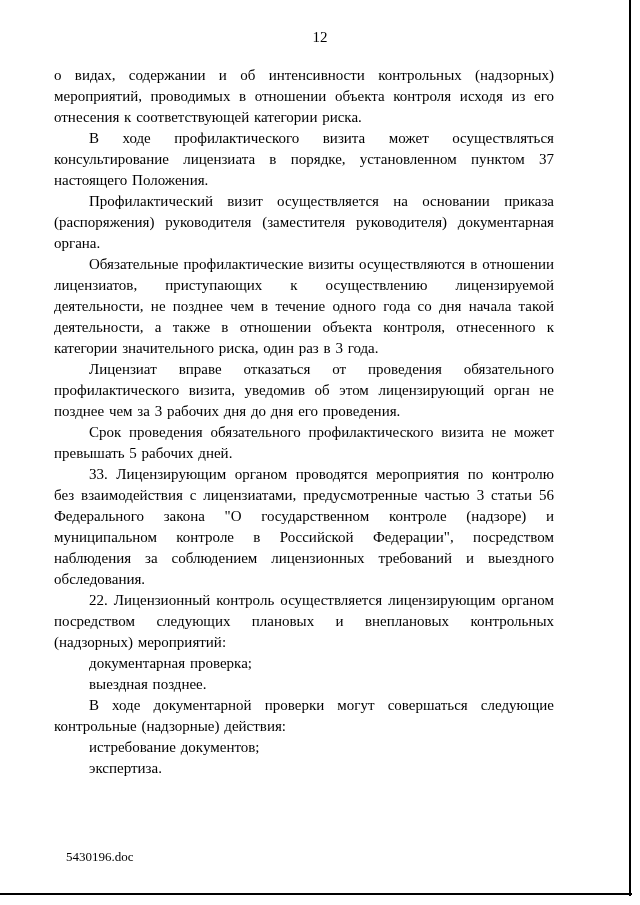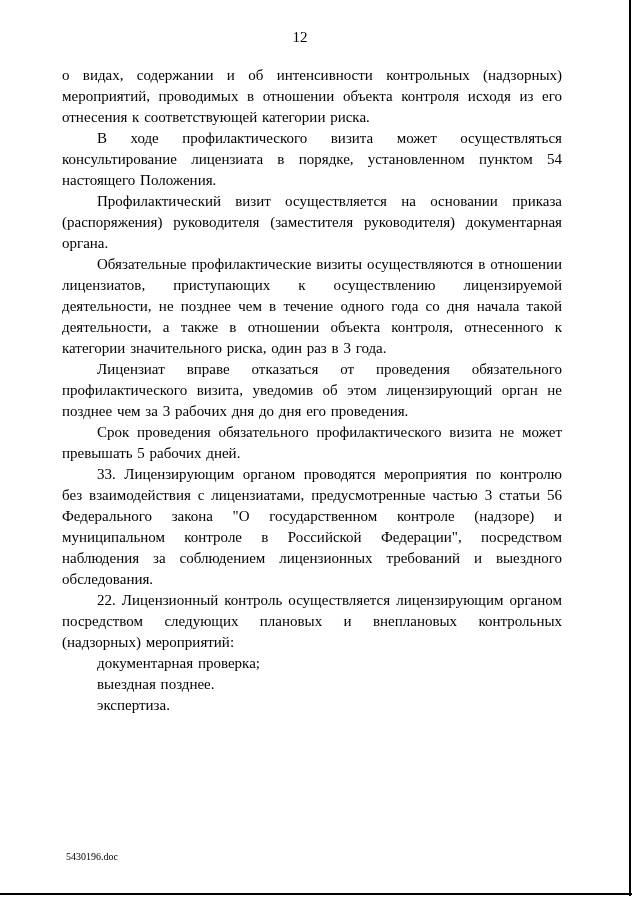--- a/index.html
+++ b/index.html
@@ -36,63 +36,66 @@
     background: #000000;
   }
   .page-number {
     position: absolute;
     top: 28px;
     left: 0;
     width: 600px;
     text-align: center;
     font-size: 15px;
     line-height: 18px;
+    padding-left: 20px;
   }
   .content {
     position: absolute;
     top: 65px;
-    left: 62px;
+    left: 54px;
     width: 500px;
     font-size: 15px;
     line-height: 21px;
   }
   .para {
     margin: 0;
     text-align: justify;
     text-align-last: left;
     word-spacing: 1px;
   }
   .para.indent {
     text-indent: 35px;
   }
   .footer {
     position: absolute;
     left: 66px;
     top: 851px;
-    font-size: 10px;
+    font-size: 13px;
     line-height: 11px;
   }
 </style>
 </head>
 <body>
 
 <div class="page">
   <div class="page-number">12</div>
 
   <div class="content">
       <p class="para">о видах, содержании и об интенсивности контрольных (надзорных) мероприятий, проводимых в отношении объекта контроля исходя из его отнесения к соответствующей категории риска.</p>
-      <p class="para indent">В ходе профилактического визита может осуществляться консультирование лицензиата в порядке, установленном пунктом 54 настоящего Положения.</p>
+      <p class="para indent">В ходе профилактического визита может осуществляться консультирование лицензиата в порядке, установленном пунктом 37 настоящего Положения.</p>
       <p class="para indent">Профилактический визит осуществляется на основании приказа (распоряжения) руководителя (заместителя руководителя) документарная органа.</p>
       <p class="para indent">Обязательные профилактические визиты осуществляются в отношении лицензиатов, приступающих к осуществлению лицензируемой деятельности, не позднее чем в течение одного года со дня начала такой деятельности, а также в отношении объекта контроля, отнесенного к категории значительного риска, один раз в 3 года.</p>
       <p class="para indent">Лицензиат вправе отказаться от проведения обязательного профилактического визита, уведомив об этом лицензирующий орган не позднее чем за 3 рабочих дня до дня его проведения.</p>
       <p class="para indent">Срок проведения обязательного профилактического визита не может превышать 5 рабочих дней.</p>
       <p class="para indent">33. Лицензирующим органом проводятся мероприятия по контролю без взаимодействия с лицензиатами, предусмотренные частью 3 статьи 56 Федерального закона "О государственном контроле (надзоре) и муниципальном контроле в Российской Федерации", посредством наблюдения за соблюдением лицензионных требований и выездного обследования.</p>
       <p class="para indent">22. Лицензионный контроль осуществляется лицензирующим органом посредством следующих плановых и внеплановых контрольных (надзорных) мероприятий:</p>
       <p class="para indent">документарная проверка;</p>
       <p class="para indent">выездная позднее.</p>
+      <p class="para indent">В ходе документарной проверки могут совершаться следующие контрольные (надзорные) действия:</p>
+      <p class="para indent">истребование документов;</p>
       <p class="para indent">экспертиза.</p>
     </div>
 
   <div class="footer">5430196.doc</div>
 
   <div class="border-right"></div>
   <div class="border-bottom"></div>
 </div>
 
 </body></html>

